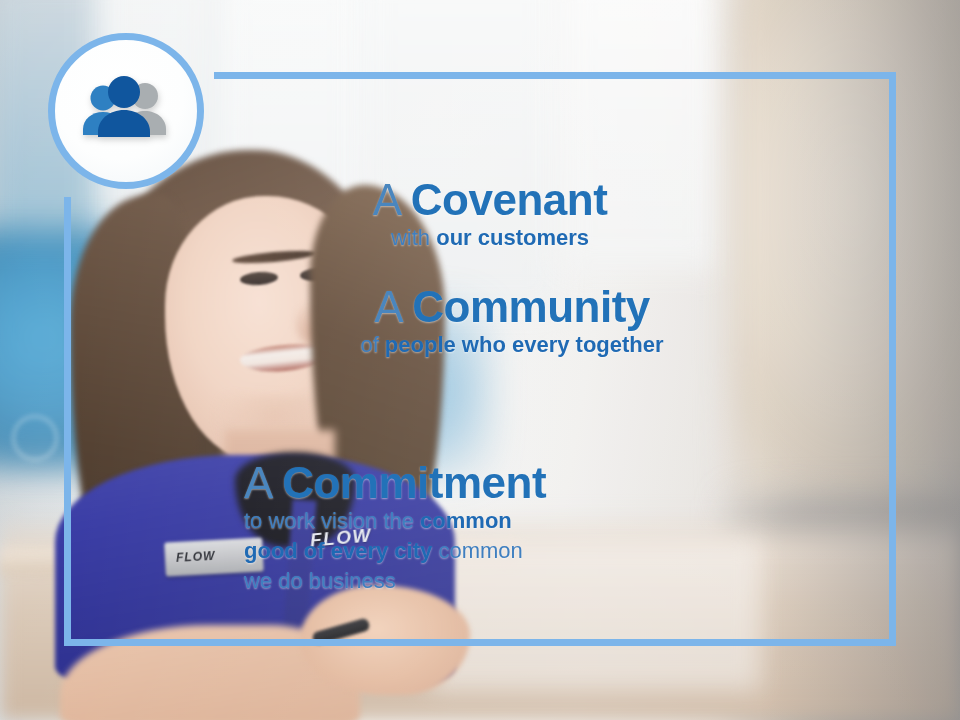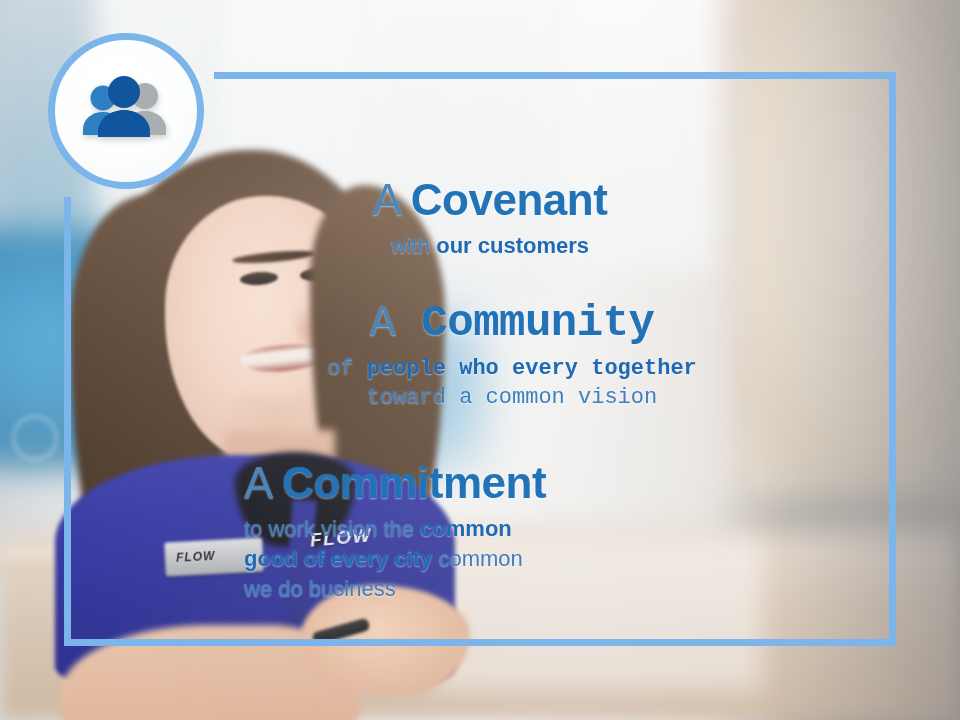--- a/index.html
+++ b/index.html
@@ -261,24 +261,24 @@
   .headline .word { font-weight:bold; color:#2272b8; }
 
   .sub {
     font-size:22px; line-height:1.32; color:#3f7fc0;
     text-shadow:0 1px 2px rgba(255,255,255,.5);
   }
   .sub b { font-weight:bold; color:#1f6ab4; }
 
   
   #sec-covenant { left:0; top:105px; text-align:center; padding-left:20px; }
-  #sec-community { left:0; top:228px; text-align:center; padding-left:64px;font-family:Liberation Mono, monospace; }
+  #sec-community { left:0; top:212px; text-align:center; padding-left:64px; }
   #sec-commitment { left:0; top:388px; padding-left:180px; }
   #sec-commitment .sub { line-height:1.36; }
-  .sec-sub-wrap { margin-top:8px; }
+  .sec-sub-wrap { margin-top:0; }
 </style>
 </head>
 <body>
 
 <div class="photo">
   <div class="bg-base"></div>
   <div class="panel p1"></div>
   <div class="panel p2"></div>
   <div class="panel p3"></div>
   <div class="panel p4"></div>
@@ -359,23 +359,20 @@
 
   <div class="block" id="sec-community">
     <div class="headline">
       <span class="art">A</span>
       <span class="word">Community</span>
     </div>
     <div class="sec-sub-wrap">
       <div class="sub">
         <span>of </span><b>people who every together</b><span></span>
       </div>
-      <div class="sub">
-        <span>toward a common vision</span><b></b><span></span>
-      </div>
     </div>
   </div>
 
   <div class="block" id="sec-commitment">
     <div class="headline">
       <span class="art">A</span>
       <span class="word">Commitment</span>
     </div>
     <div class="sec-sub-wrap">
       <div class="sub">

